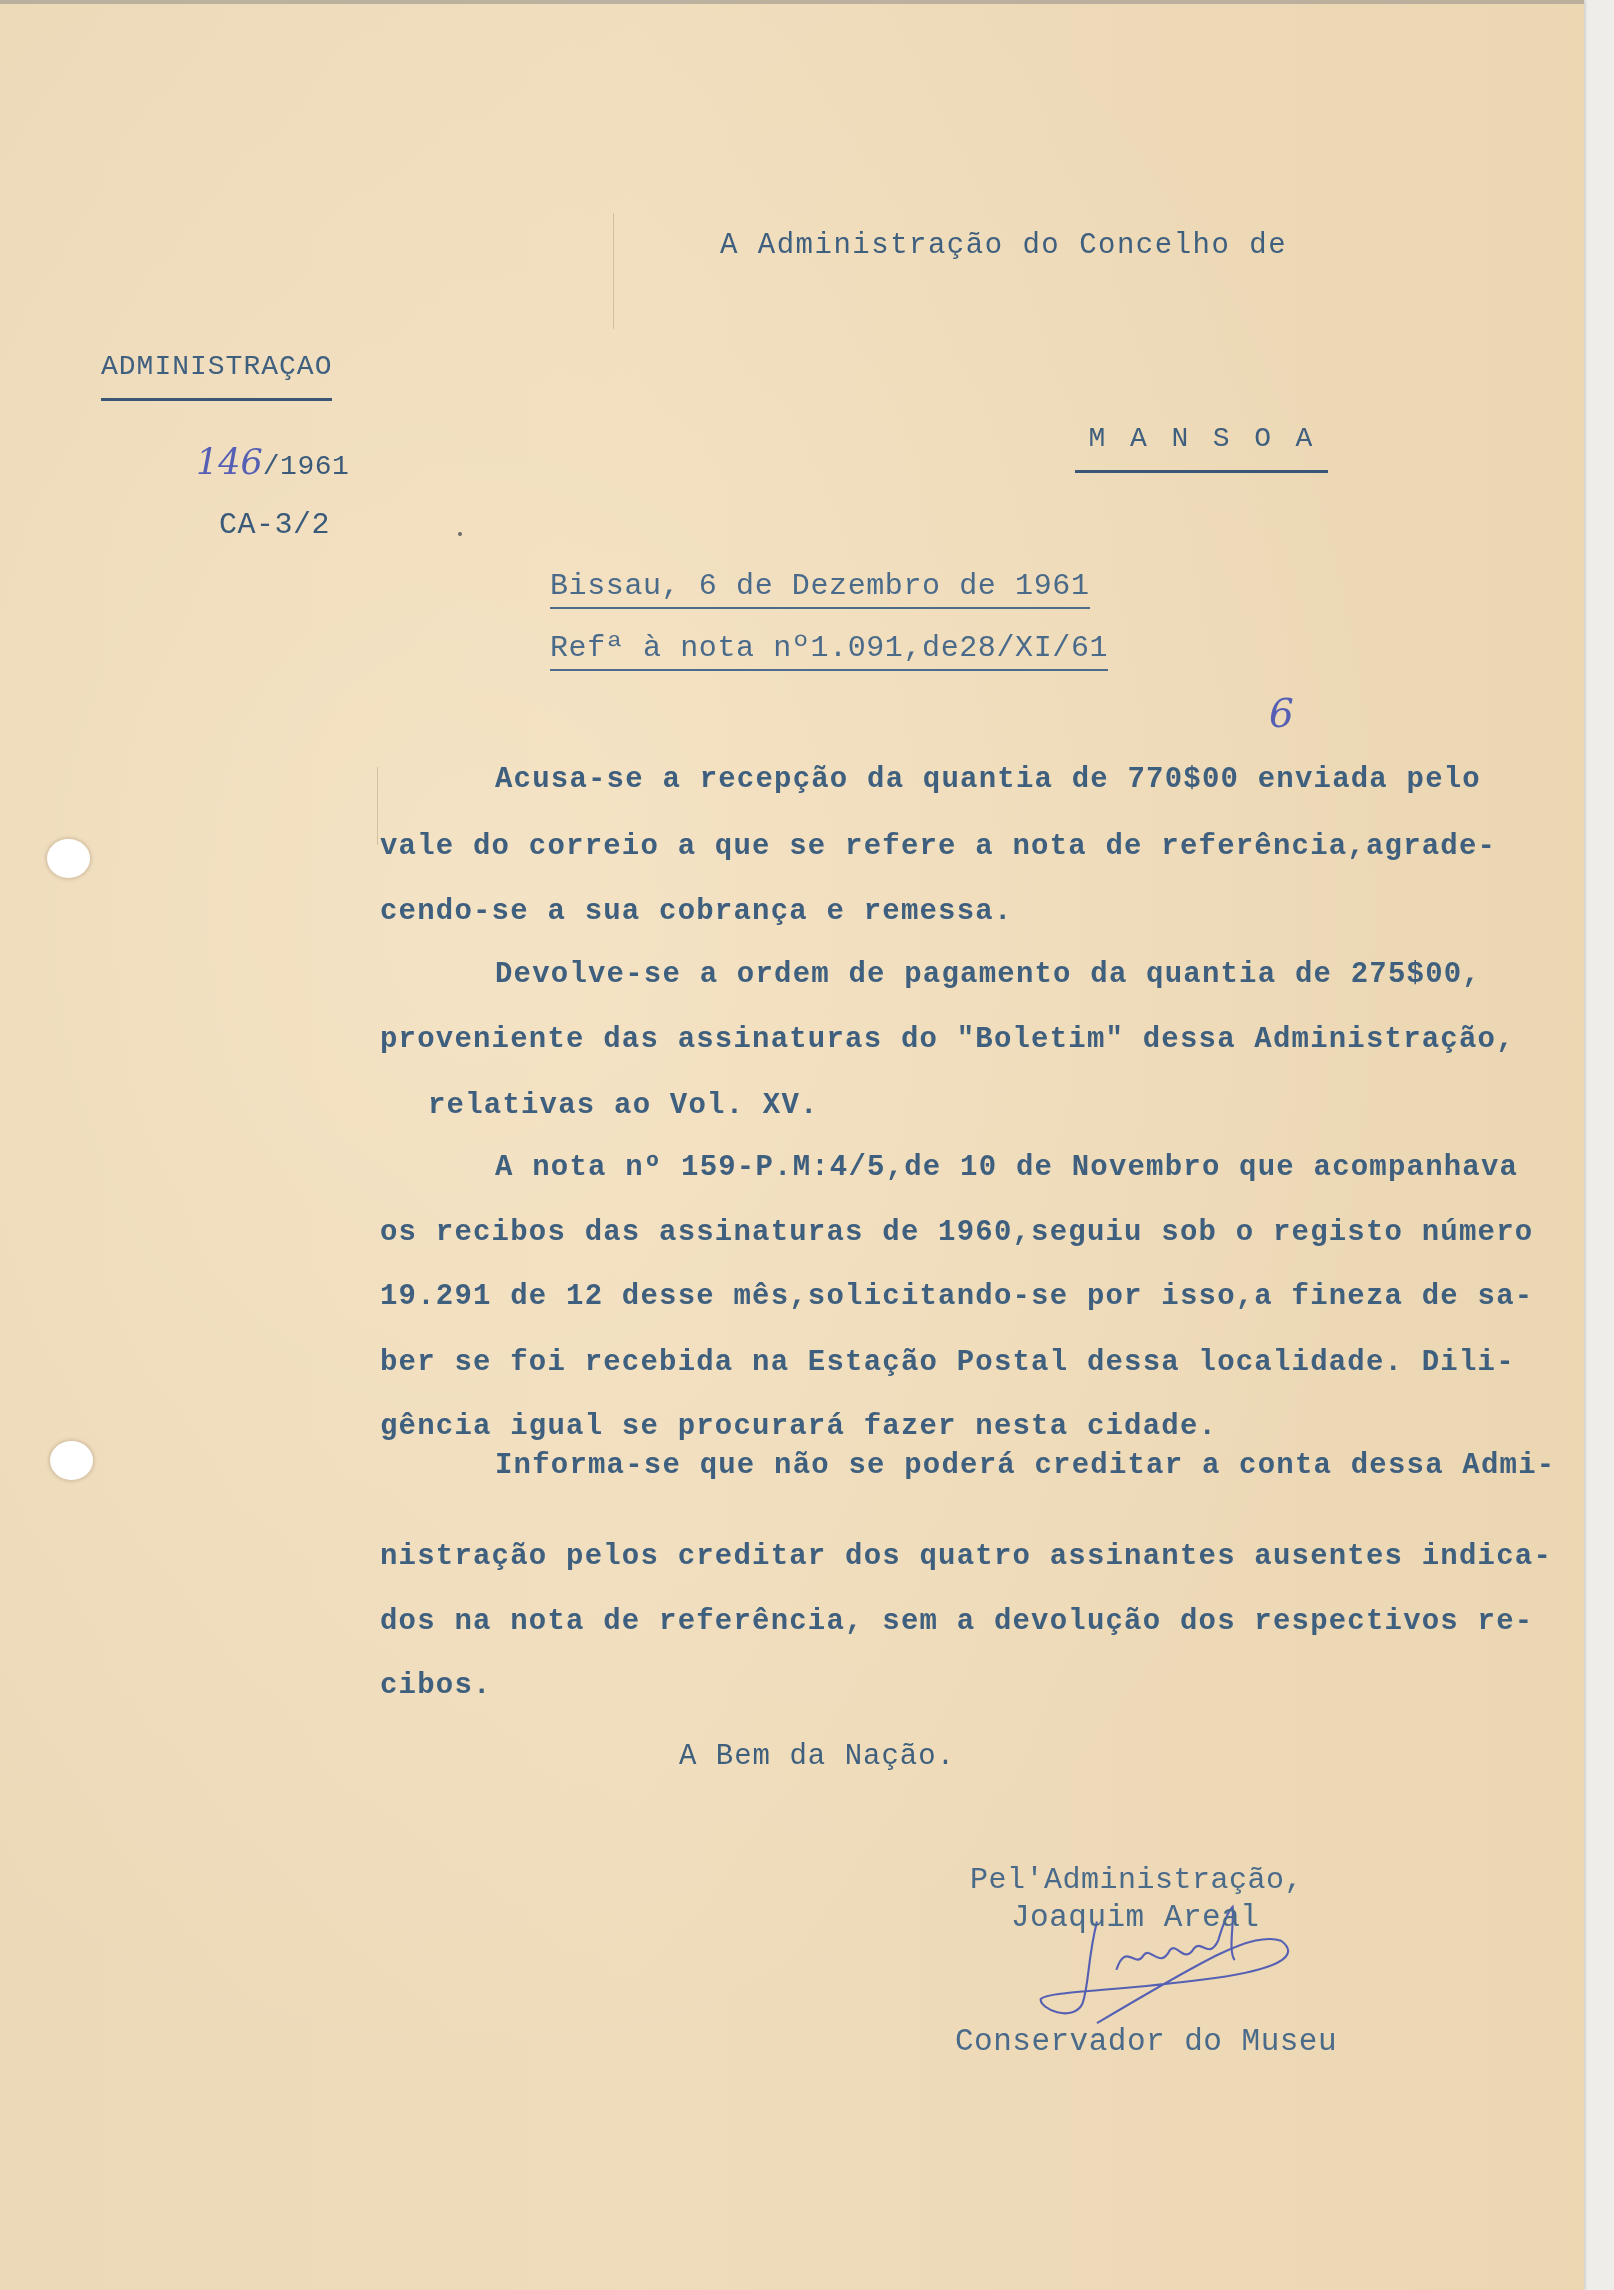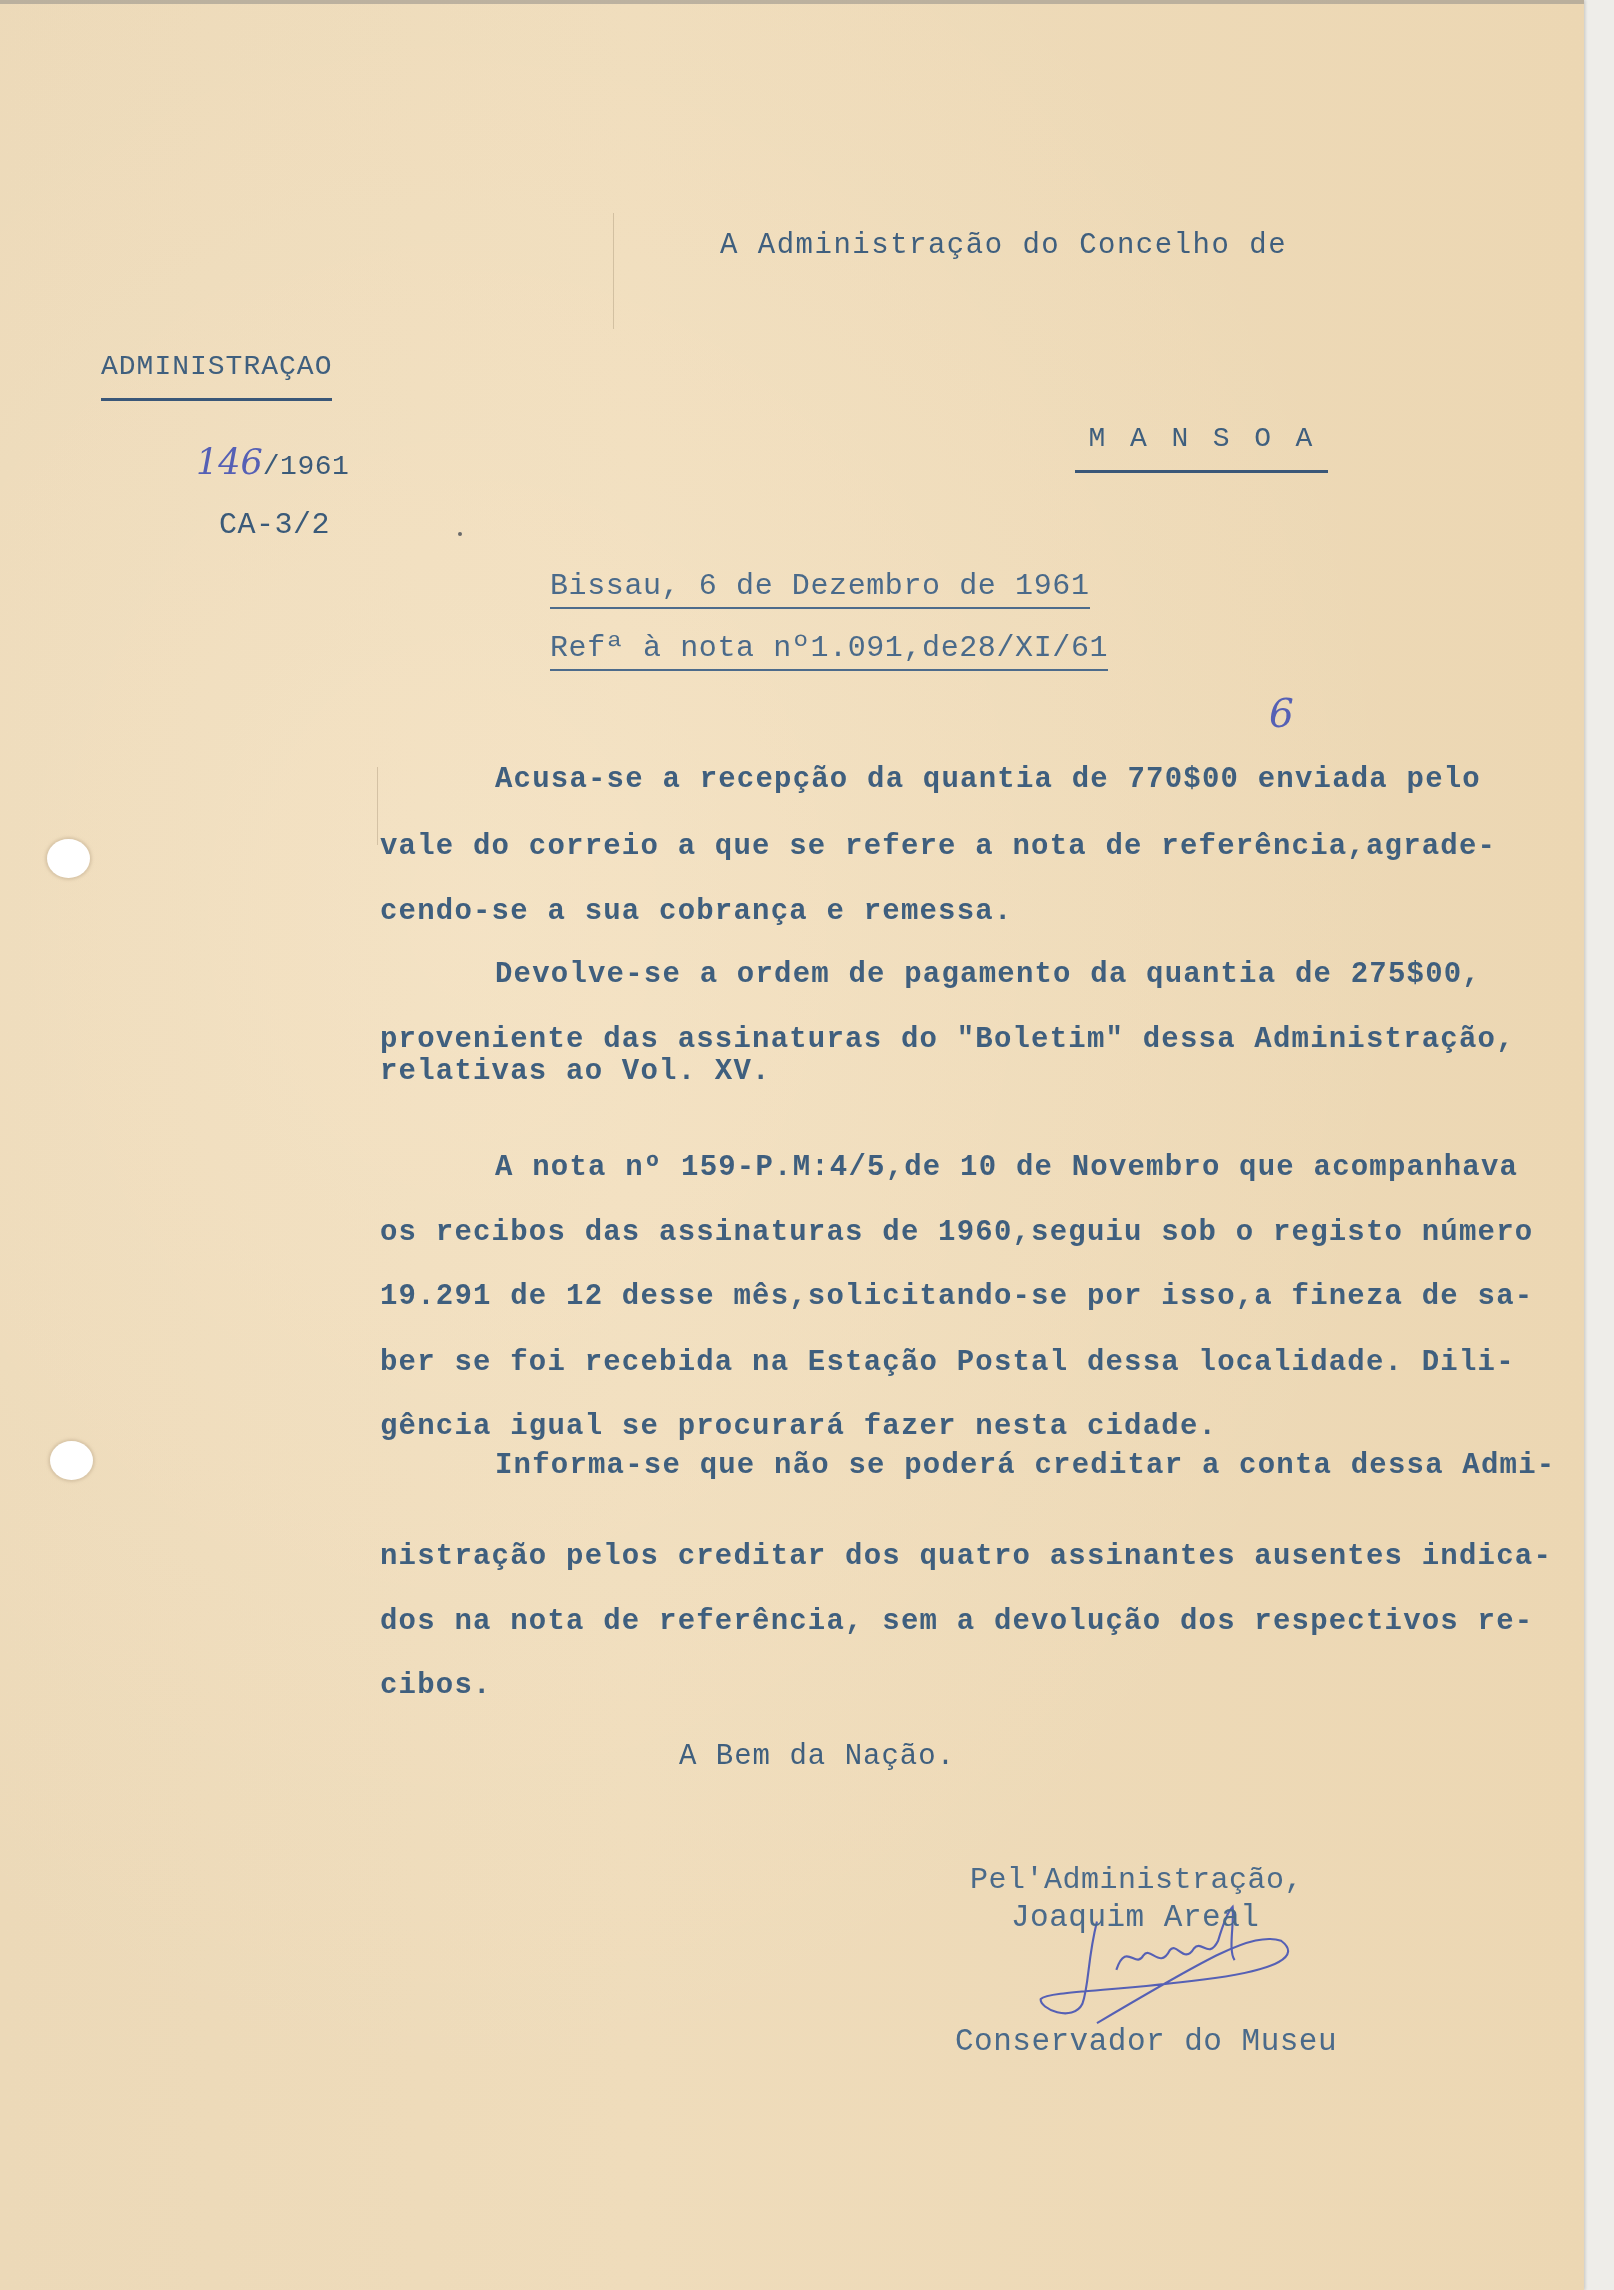--- a/index.html
+++ b/index.html
@@ -73,21 +73,21 @@
   <div class="t ul-thin" style="left:550px; top:633px; font-size:30px; letter-spacing:0.6px; color:#4a6a8a;">Refª à nota nº1.091,de28/XI/61</div>
 
   <div class="hand" style="left:1269px; top:691px; font-size:39px;">6</div>
 
   <div class="body-line indent" style="top:765px;">Acusa-se a recepção da quantia de 770$00 enviada pelo</div>
   <div class="body-line" style="top:832px;">vale do correio a que se refere a nota de referência,agrade-</div>
   <div class="body-line" style="top:897px;">cendo-se a sua cobrança e remessa.</div>
 
   <div class="body-line indent" style="top:960px;">Devolve-se a ordem de pagamento da quantia de 275$00,</div>
   <div class="body-line" style="top:1025px;">proveniente das assinaturas do "Boletim" dessa Administração,</div>
-  <div class="body-line" style="top:1057px;">relativas ao Vol. XV.</div>
+  <div class="body-line" style="top:1091px;margin-left:48px;">relativas ao Vol. XV.</div>
 
   <div class="body-line indent" style="top:1153px;">A nota nº 159-P.M:4/5,de 10 de Novembro que acompanhava</div>
   <div class="body-line" style="top:1218px;">os recibos das assinaturas de 1960,seguiu sob o registo número</div>
   <div class="body-line" style="top:1282px;">19.291 de 12 desse mês,solicitando-se por isso,a fineza de sa-</div>
   <div class="body-line" style="top:1348px;">ber se foi recebida na Estação Postal dessa localidade. Dili-</div>
   <div class="body-line" style="top:1412px;">gência igual se procurará fazer nesta cidade.</div>
 
   <div class="body-line indent" style="top:1451px;">Informa-se que não se poderá creditar a conta dessa Admi-</div>
   <div class="body-line" style="top:1542px;">nistração pelos creditar dos quatro assinantes ausentes indica-</div>
   <div class="body-line" style="top:1607px;">dos na nota de referência, sem a devolução dos respectivos re-</div>

